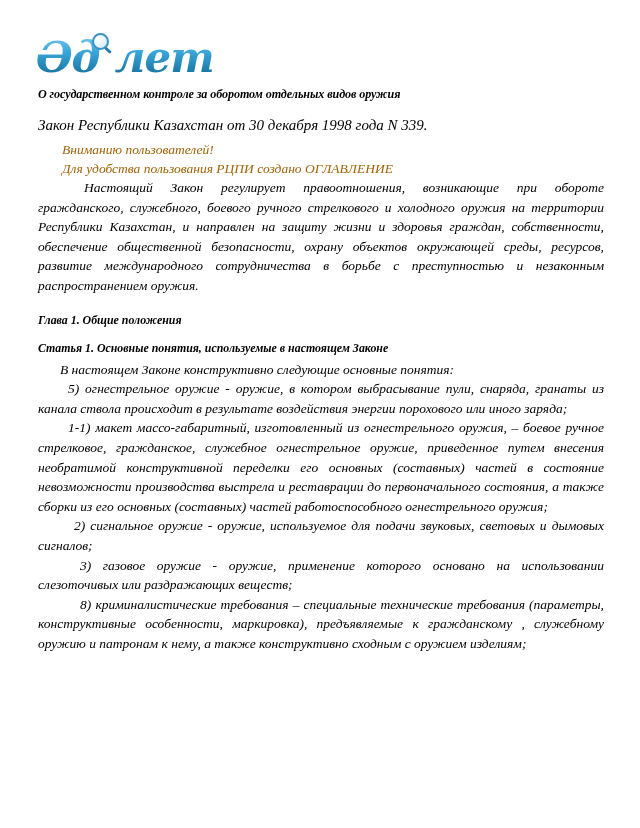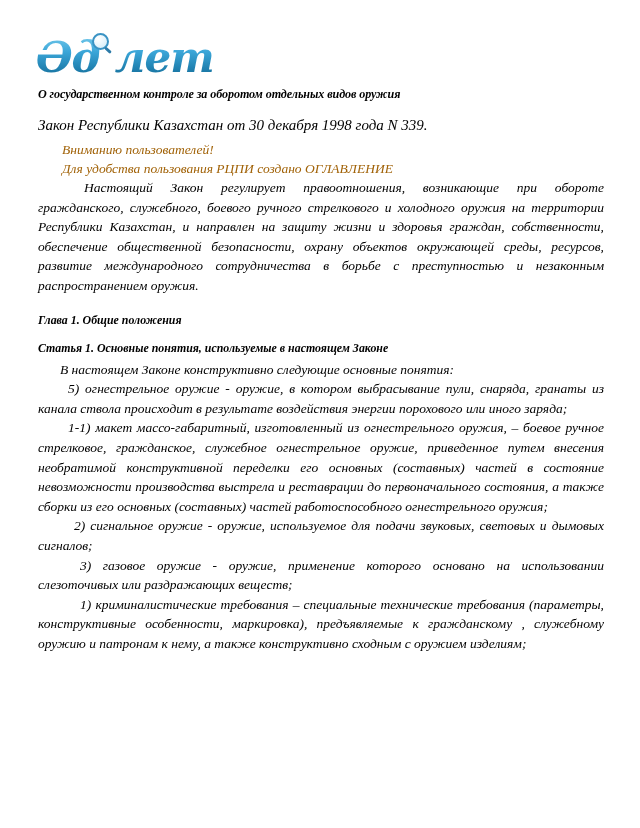--- a/index.html
+++ b/index.html
@@ -198,17 +198,17 @@
     <p class="body-par indent-2">В настоящем Законе конструктивно следующие основные понятия:</p>
 
     <p class="body-par indent-3">5) огнестрельное оружие - оружие, в котором выбрасывание пули, снаряда, гранаты из канала ствола происходит в результате воздействия энергии порохового или иного заряда;</p>
 
     <p class="body-par indent-3">1-1) макет массо-габаритный, изготовленный из огнестрельного оружия, – боевое ручное стрелковое, гражданское, служебное огнестрельное оружие, приведенное путем внесения необратимой конструктивной переделки его основных (составных) частей в состояние невозможности производства выстрела и реставрации до первоначального состояния, а также сборки из его основных (составных) частей работоспособного огнестрельного оружия;</p>
 
     <p class="body-par indent-4">2) сигнальное оружие - оружие, используемое для подачи звуковых, световых и дымовых сигналов;</p>
 
     <p class="body-par indent-5">3) газовое оружие - оружие, применение которого основано на использовании слезоточивых или раздражающих веществ;</p>
 
-    <p class="body-par indent-5">1) криминалистические требования – специальные технические требования (параметры, конструктивные особенности, маркировка), предъявляемые к гражданскому , служебному оружию и патронам к нему, а также конструктивно сходным с оружием изделиям;</p>
+    <p class="body-par indent-5">8) криминалистические требования – специальные технические требования (параметры, конструктивные особенности, маркировка), предъявляемые к гражданскому , служебному оружию и патронам к нему, а также конструктивно сходным с оружием изделиям;</p>
 
 
   </div>
 </div>
 
 </body></html>

